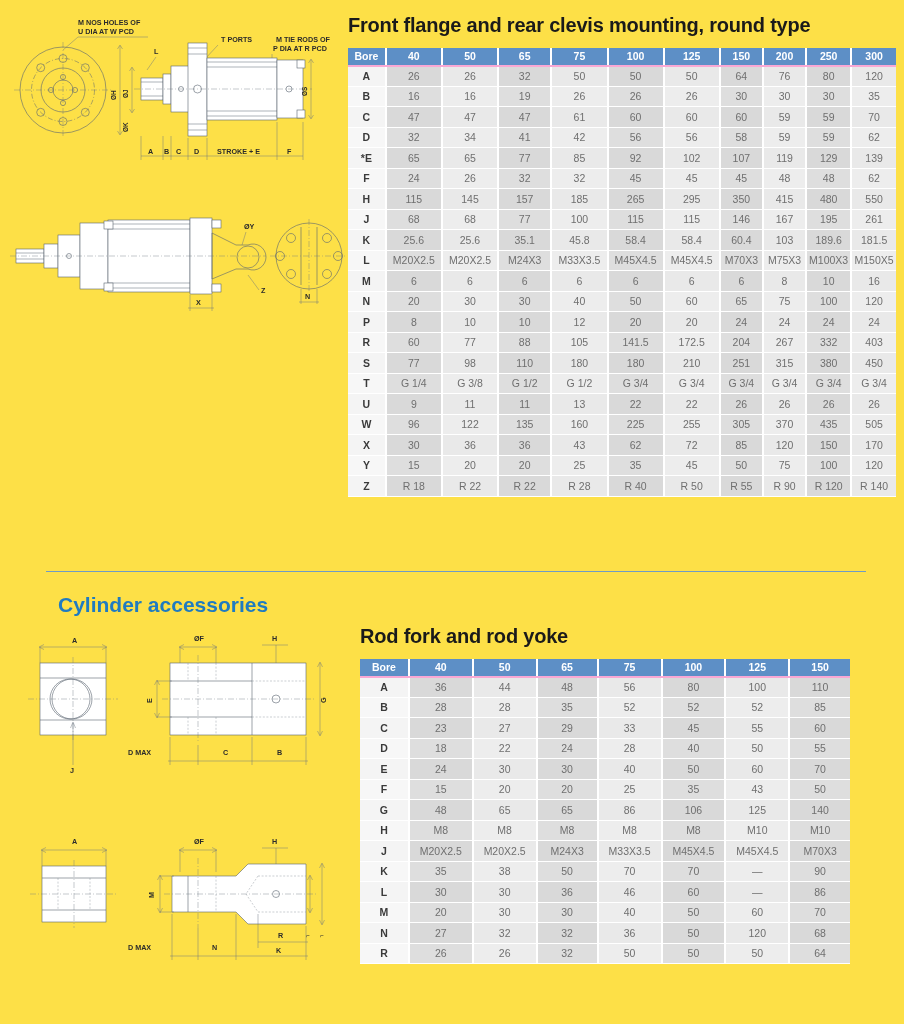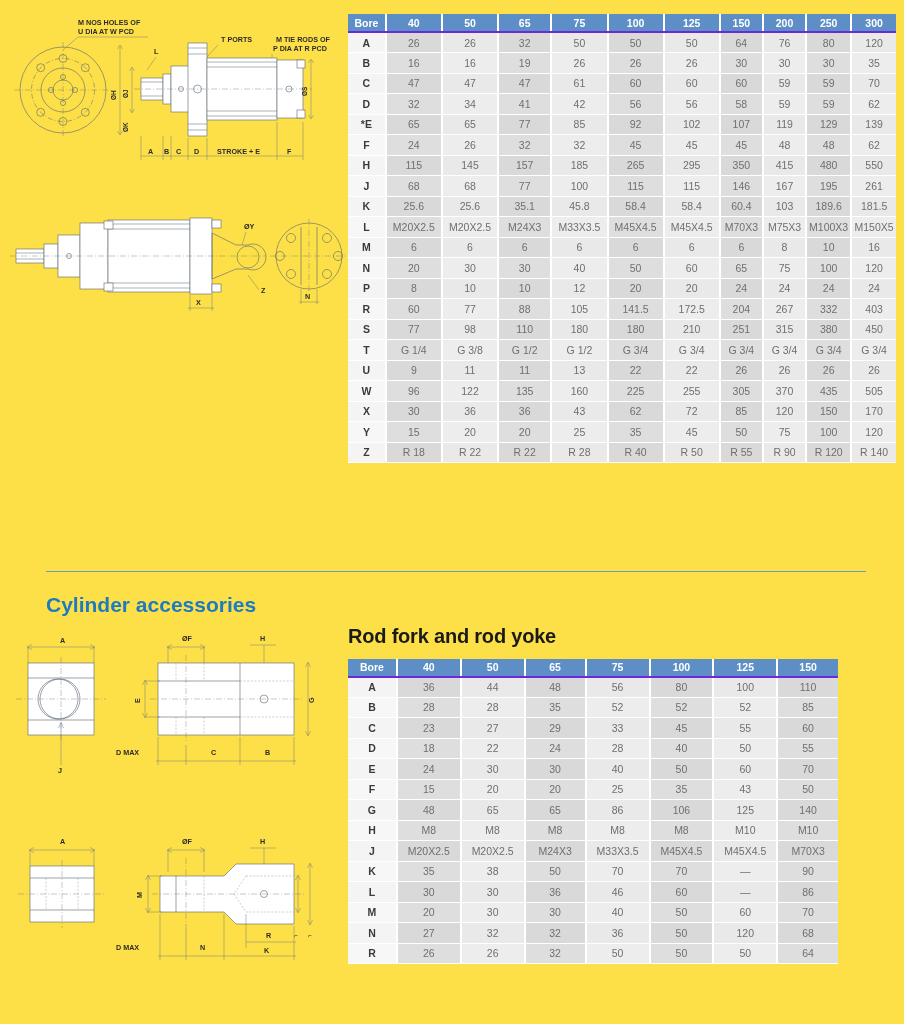--- a/index.html
+++ b/index.html
@@ -35,21 +35,21 @@
     color:#6a6a6a;
   }
   table.spec th {
     background:#5d8fc6;
     color:#ffffff;
     font-weight:bold;
     font-size:10.5px;
     height:18px;
     text-align:center;
     border-right:2px solid #ffffff;
-    border-bottom:2px solid #6d28d9;
+    border-bottom:2px solid #f9a8d4;
     padding:0 2px;
     white-space:nowrap;
   }
   table.spec th:last-child { border-right:none; }
   table.spec td {
     height:20.5px;
     text-align:center;
     padding:0 1px;
     border-right:2px solid #ffffff;
     border-bottom:1px solid #ffffff;
@@ -79,21 +79,21 @@
   .t2 col.c-lab { width:58px; }
   .t2 col.c-w   { width:72px; }
 
   
   .divider {
     position:absolute; left:46px; top:571px; width:820px; height:0;
     border-top:1.6px solid #6f9bc4;
   }
 
   
-  .sec2 { position:absolute; left:0; top:585px; width:831px; height:439px; }
+  .sec2 { position:absolute; left:12px; top:585px; width:831px; height:439px; }
   .acc-title { position:absolute; left:46px; top:8px; }
   .drawing-col-2 { position:absolute; left:8px; top:40px; width:338px; height:390px; }
   .table-col-2 { position:absolute; left:348px; top:40px; width:490px; }
 
   svg { display:block; }
   .dwg-label {
     font-family:"Liberation Sans", sans-serif;
     font-size:7.2px; fill:#2b2b2b; font-weight:600;
   }
   .dwg-label-sm {
@@ -268,20 +268,21 @@
         <line class="ctr" x1="262" y1="49" x2="340" y2="49"></line>
         <line class="ctr" x1="301" y1="12" x2="301" y2="86"></line>
         <line class="dim" x1="293" y1="82" x2="293" y2="97"></line>
         <line class="dim" x1="309" y1="82" x2="309" y2="97"></line>
         <line class="dim" x1="291" y1="95" x2="311" y2="95"></line>
         <text class="dwg-label" x="297" y="92">N</text>
       </svg>
     </div>
 
     <div class="table-col-1">
+      <div class="heading-black">Front flange and rear clevis mounting, round type</div>
       <table class="spec t1">
         <colgroup>
           <col class="c-lab">
             <col class="c-w">
             <col class="c-w">
             <col class="c-w">
             <col class="c-w">
           <col class="c-w">
             <col class="c-w">
             <col class="c-n">

